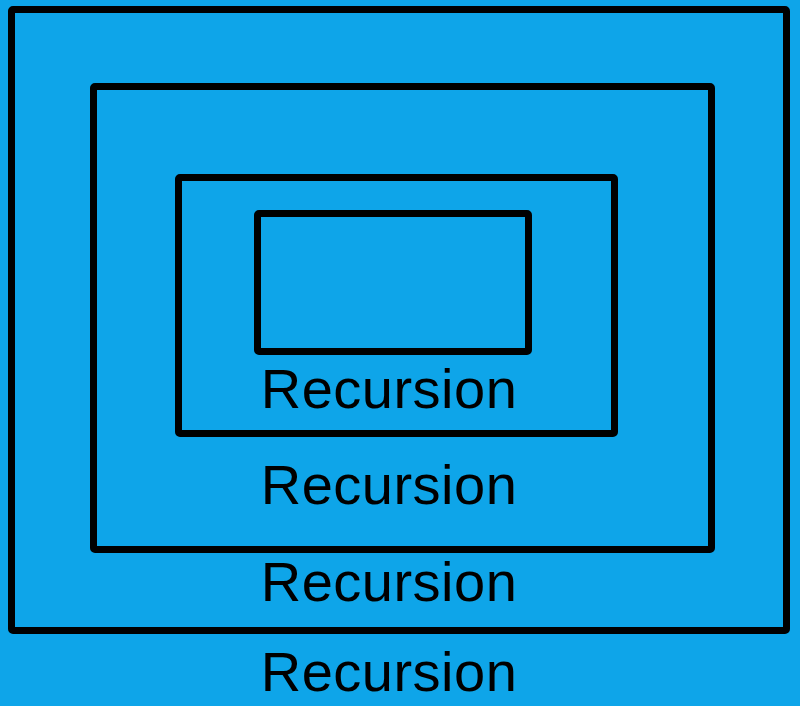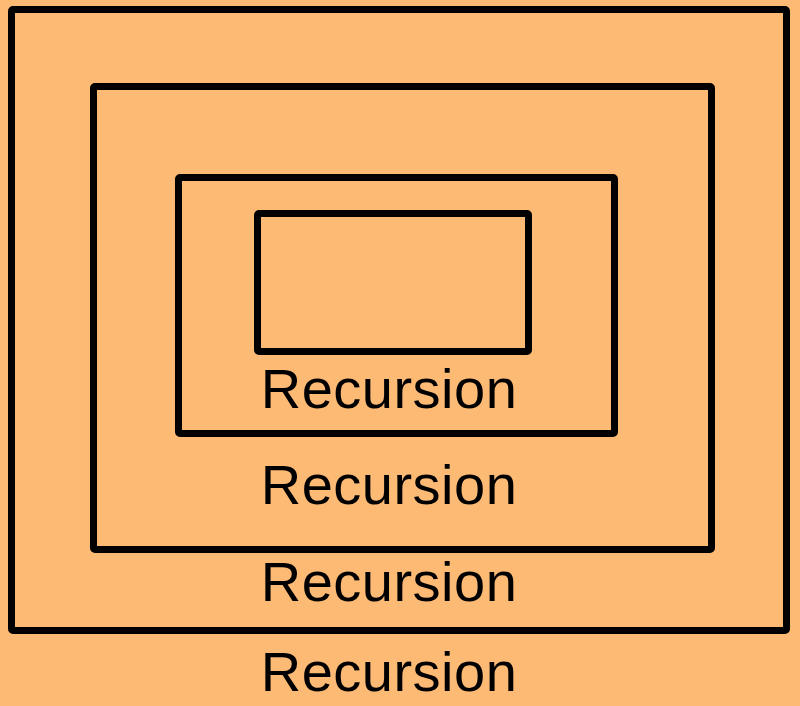--- a/index.html
+++ b/index.html
@@ -4,21 +4,21 @@
 <style>
   html, body {
     margin: 0;
     padding: 0;
     background: #ffffff;
   }
   .canvas {
     position: relative;
     width: 800px;
     height: 706px;
-    background: #fdba74;
+    background: #0ea5e9;
     overflow: hidden;
     font-family: "Liberation Sans", sans-serif;
     
     filter: blur(0.4px);
   }
   .rbox {
     position: absolute;
     border: 7px solid #000000;
     border-radius: 5px;
     box-sizing: border-box;

